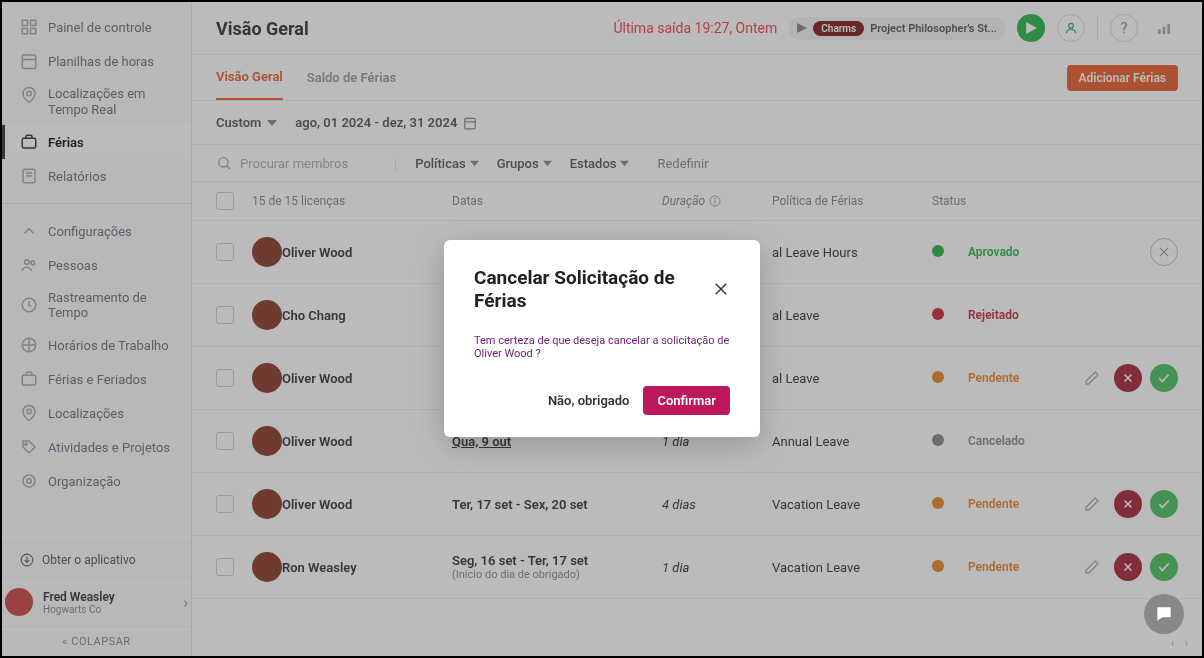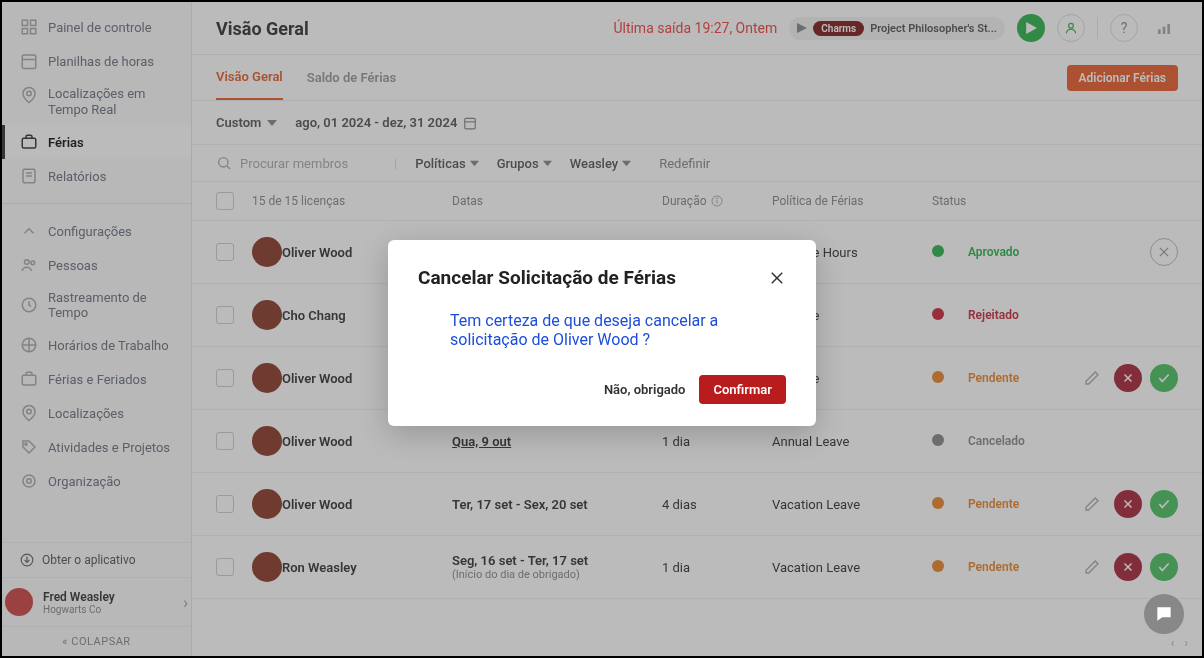--- a/index.html
+++ b/index.html
@@ -55,21 +55,21 @@
 .search-box { display: flex; align-items: center; gap: 8px; color: #aaa; min-width: 160px; }
 .dropdown { display: flex; align-items: center; gap: 4px; color: #555; font-weight: 500; }
 .reset { color: #888; margin-left: 10px; }
 
 
 .table { flex: 1; overflow-y: auto; }
 .thead { display: flex; align-items: center; padding: 10px 24px; font-size: 12px; color: #888; border-bottom: 1px solid #f0f0f0; }
 .chk { width: 18px; height: 18px; border: 1.5px solid #ccc; border-radius: 3px; margin-right: 18px; flex-shrink: 0; }
 .col-member { width: 200px; }
 .col-dates { width: 210px; }
-.col-dur { width: 110px; display: flex; align-items: center; gap: 4px; }
+.col-dur { width: 110px; display: flex; align-items: center; gap: 4px; font-style: italic; }
 .col-policy { width: 160px; }
 .col-status { width: 140px; }
 .col-actions { flex: 1; display: flex; justify-content: flex-end; gap: 8px; }
 
 .trow { display: flex; align-items: center; padding: 16px 24px; border-bottom: 1px solid #f0f0f0; font-size: 13px; color: #333; }
 .member-cell { display: flex; align-items: center; }
 .avatar { width: 30px; height: 30px; border-radius: 50%; background: #8b3a2a; flex-shrink: 0; }
 .member-name { font-weight: 600; }
 .dates-sub { font-size: 11px; color: #888; }
 .status-badge { display: flex; align-items: flex-start; gap: 24px; font-size: 12px; font-weight: 600; }
@@ -83,28 +83,28 @@
 .status-cancelled { color: #888; }
 .status-cancelled .dot { background: #888; }
 .action-icon { width: 28px; height: 28px; border-radius: 50%; display: flex; align-items: center; justify-content: center; }
 .edit-icon { color: #aaa; }
 .reject-icon { background: #a82639; color: #fff; }
 .approve-icon { background: #4bc161; color: #fff; }
 .cancel-icon { border: 1.5px solid #bbb; color: #999; font-size: 14px; }
 
 
 .overlay { position: absolute; inset: 0; background: rgba(60,60,60,0.35); display: flex; align-items: flex-start; justify-content: center; padding-top: 238px; }
-.modal { background: #fff; border-radius: 6px; width: 428px; padding: 26px 30px 22px; box-shadow: 0 8px 30px rgba(0,0,0,0.2); }
+.modal { background: #fff; border-radius: 6px; width: 316px; padding: 26px 30px 22px; box-shadow: 0 8px 30px rgba(0,0,0,0.2); }
 .modal-head { display: flex; align-items: center; justify-content: space-between; }
 .modal-title { font-size: 19px; font-weight: 700; color: #222; }
 .modal-close { font-size: 20px; color: #444; cursor: pointer; }
-.modal-body { margin-top: 22px; font-size: 16px; color: #1d4ed8; margin-left: 32px; }
+.modal-body { margin-top: 22px; font-size: 11px; color: #701a75; }
 .modal-actions { display: flex; justify-content: flex-end; gap: 14px; margin-top: 26px; align-items: center; }
 .btn-text { font-size: 13px; font-weight: 600; color: #333; cursor: pointer; }
-.btn-primary { background: #b91c1c; color: #fff; padding: 7px 14px; border-radius: 4px; font-size: 13px; font-weight: 600; cursor: pointer; }
+.btn-primary { background: #be185d; color: #fff; padding: 7px 14px; border-radius: 4px; font-size: 13px; font-weight: 600; cursor: pointer; }
 
 .chat-bubble { position: absolute; right: 18px; bottom: 22px; width: 40px; height: 40px; border-radius: 50%; background: #888; display: flex; align-items: center; justify-content: center; color: #fff; }
 .pagination-arrows { position: absolute; right: 14px; bottom: 6px; font-size: 12px; color: #888; display: flex; gap: 10px; }
 
 svg { display: block; }
 </style>
 </head>
 <body>
 
 <div class="app">
@@ -302,21 +302,21 @@
             <polygon fill="#888" points="0,2 10,2 5,8"></polygon>
           </svg>
       </div>
       <div class="dropdown">
         <span>Grupos</span>
         <svg width="9" height="9" viewBox="0 0 10 10">
             <polygon fill="#888" points="0,2 10,2 5,8"></polygon>
           </svg>
       </div>
       <div class="dropdown">
-        <span>Weasley</span>
+        <span>Estados</span>
         <svg width="9" height="9" viewBox="0 0 10 10">
             <polygon fill="#888" points="0,2 10,2 5,8"></polygon>
           </svg>
       </div>
       <span class="reset">Redefinir</span>
     </div>
 
     <div class="table">
       <div class="thead">
         <div class="chk"></div>

